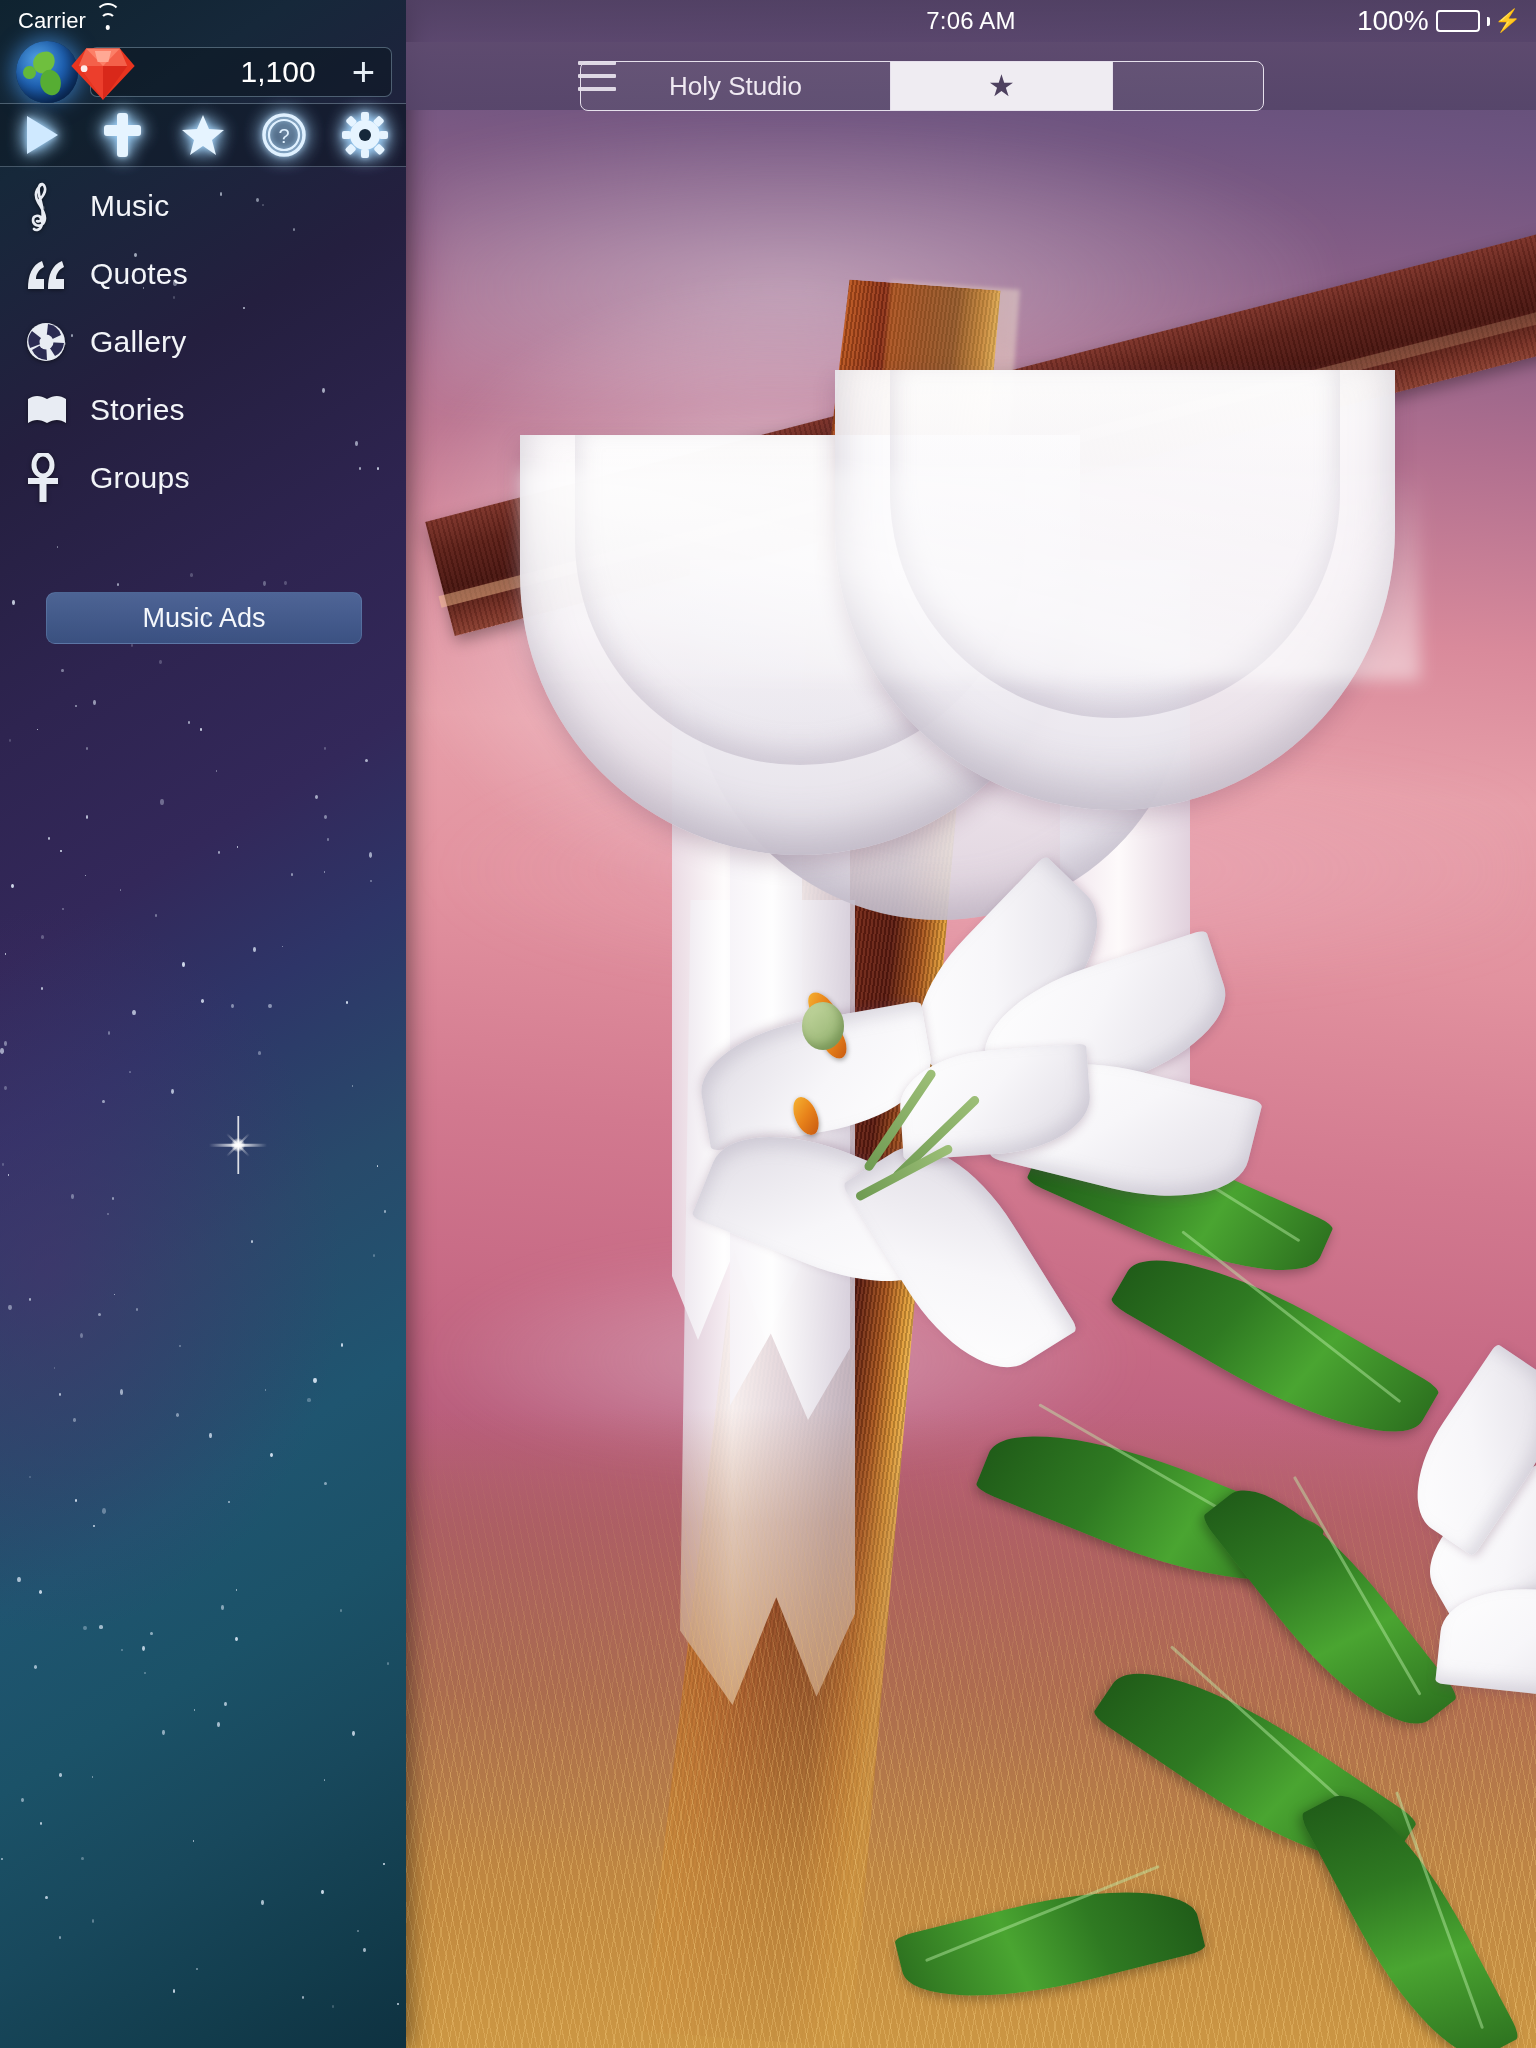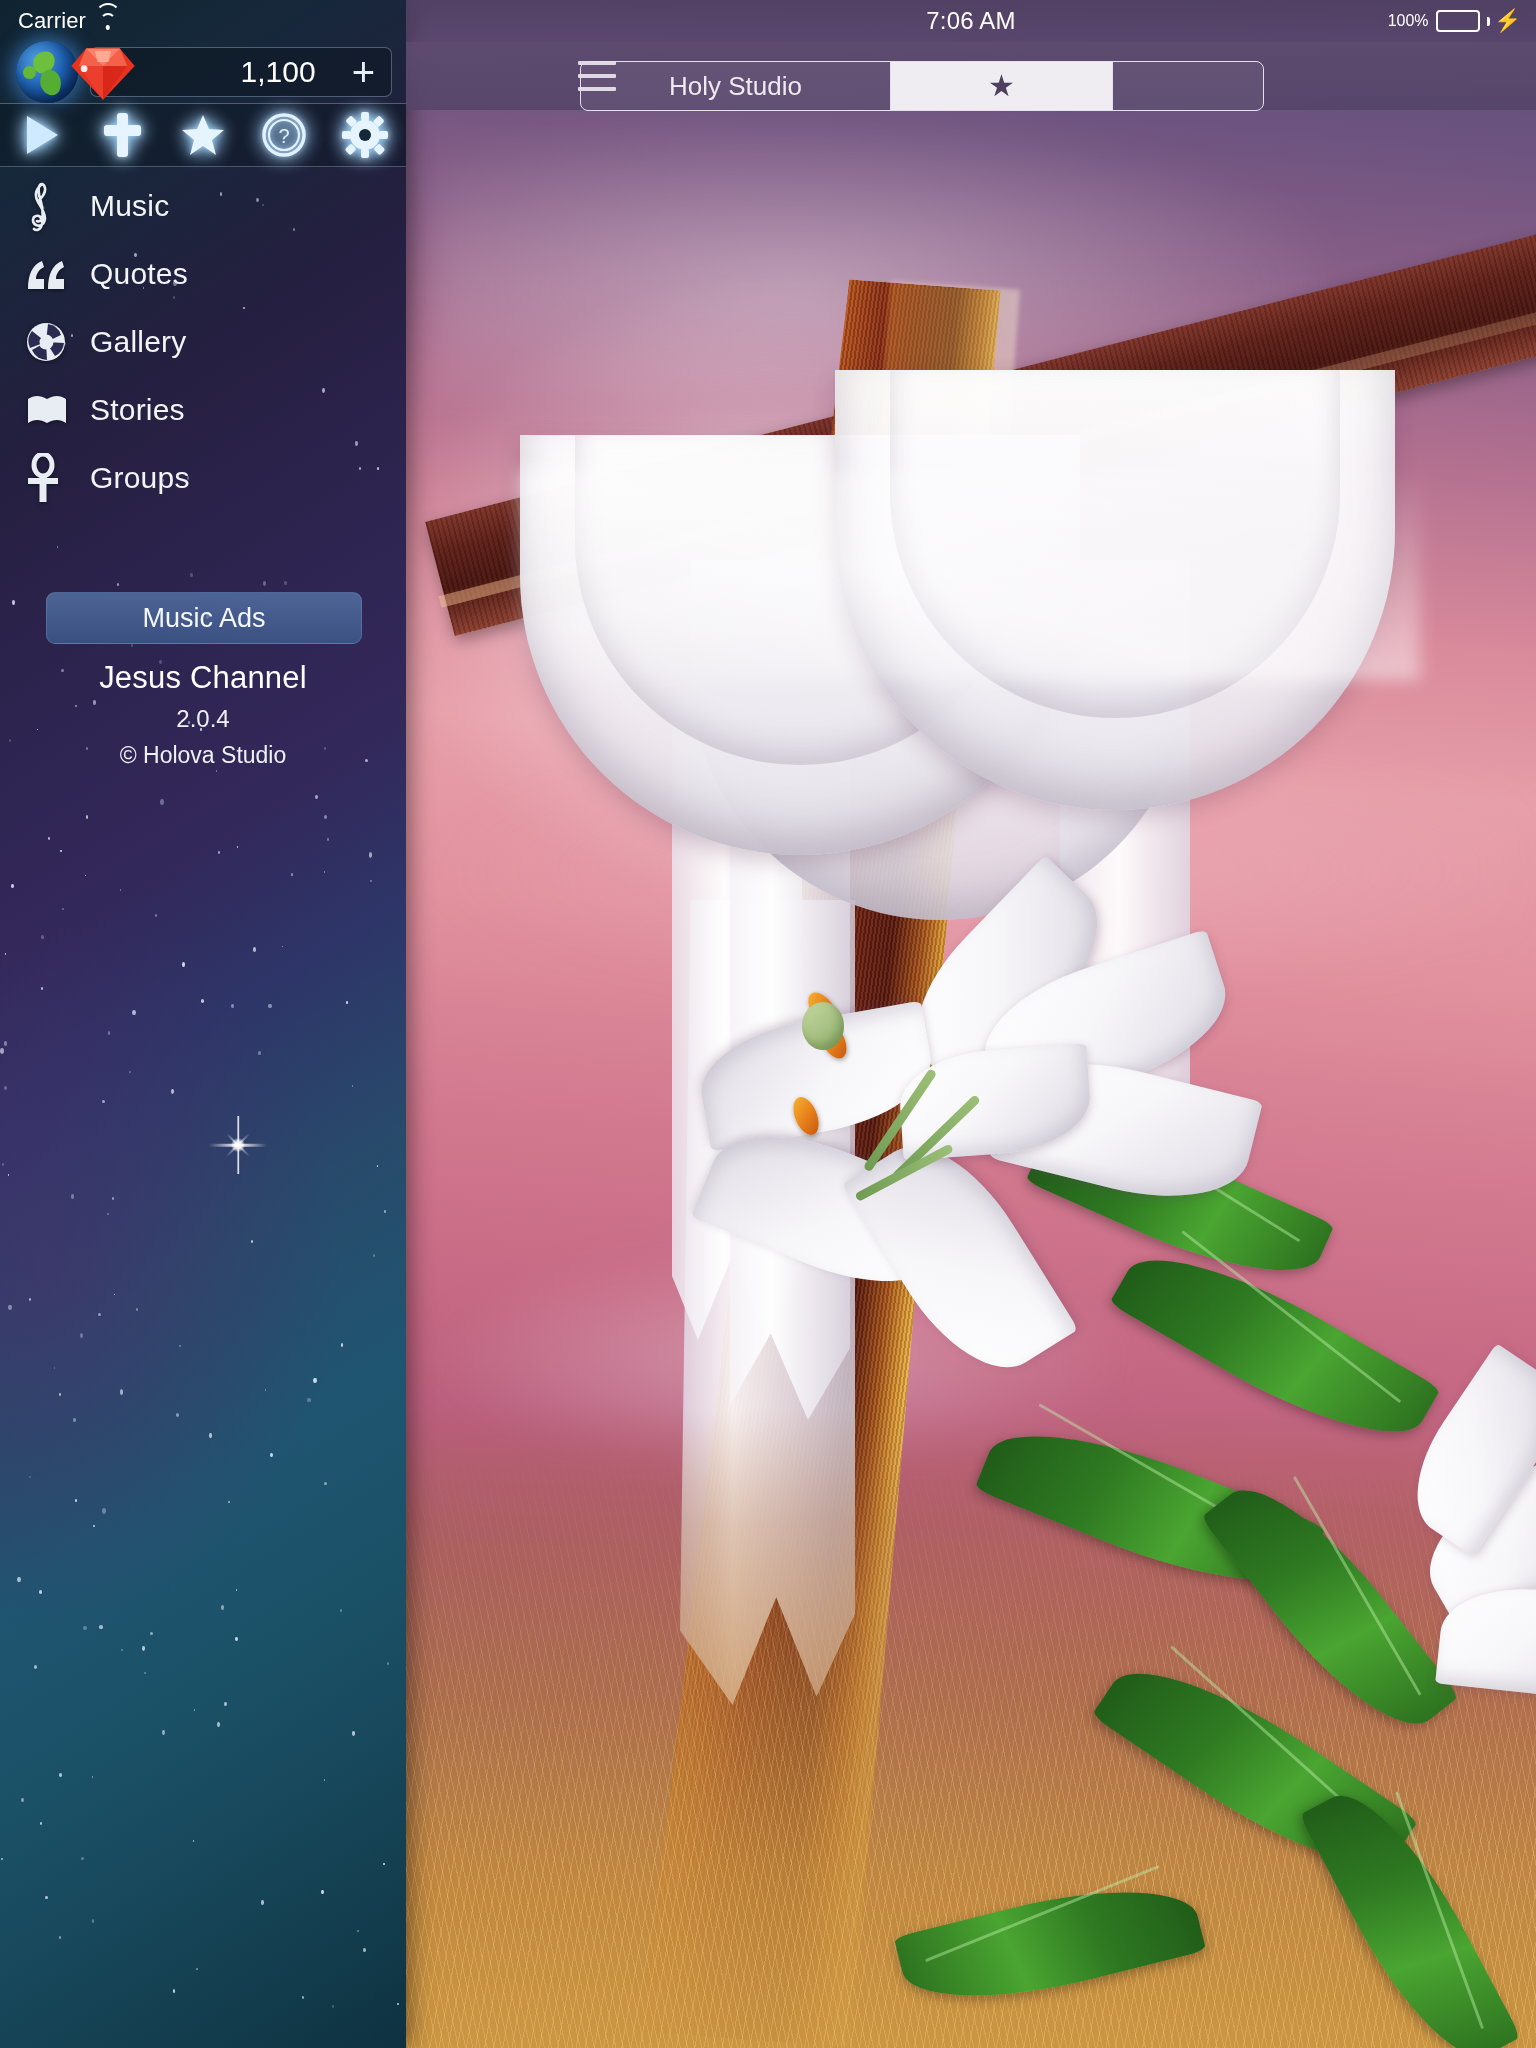--- a/index.html
+++ b/index.html
@@ -363,21 +363,21 @@
     z-index:6; display:flex; align-items:center;
     background:linear-gradient(to bottom, rgba(78,62,96,.82), rgba(82,64,100,.60));
   }
   .sb-time {
     position:absolute; left:0; right:0; text-align:center;
     color:#ffffff; font-size:24px; letter-spacing:.2px;
   }
   .sb-batt {
     position:absolute; right:14px; display:flex; align-items:center; gap:7px;
   }
-  .sb-pct { color:#ffffff; font-size:16px; }
+  .sb-pct { color:#ffffff; font-size:28px; }
   .batt-body {
     width:44px; height:22px; border:2px solid #ffffff; border-radius:4px;
     position:relative; padding:2px;
   }
   .batt-fill { width:100%; height:100%; background:#45d63a; border-radius:1px; }
   .batt-cap { width:3px; height:9px; background:#ffffff; border-radius:0 2px 2px 0; }
   .bolt { color:#ffffff; font-size:22px; margin-left:-2px; }
 
   .navbar {
     position:absolute; left:406px; top:42px; width:1130px; height:68px;
@@ -792,20 +792,15 @@
             <rect x="13.5" y="22" width="7" height="27" fill="#e8ecf3"></rect>
             <rect x="2" y="25" width="30" height="6" fill="#e8ecf3"></rect>
           </svg>
         </span>
         <span class="mi-label">Groups</span>
       </div>
     </div>
 
     <div class="btn-wide">Music Ads</div>
 
-    <div class="app-info">
-      <div class="app-name">Jesus Channel</div>
-      <div class="app-version">2.0.4</div>
-      <div class="app-copy">© Holova Studio</div>
-    </div>
   </div>
 
 </div>
 
 </body></html>

